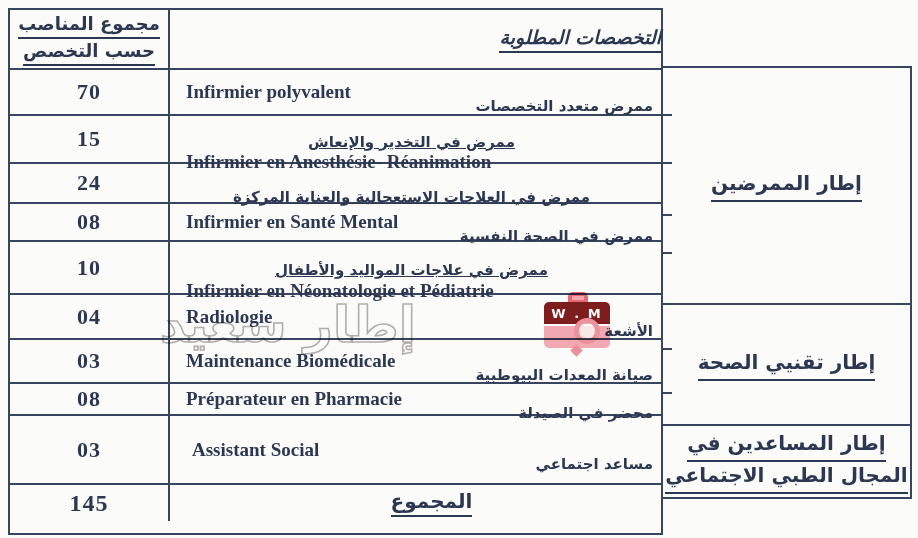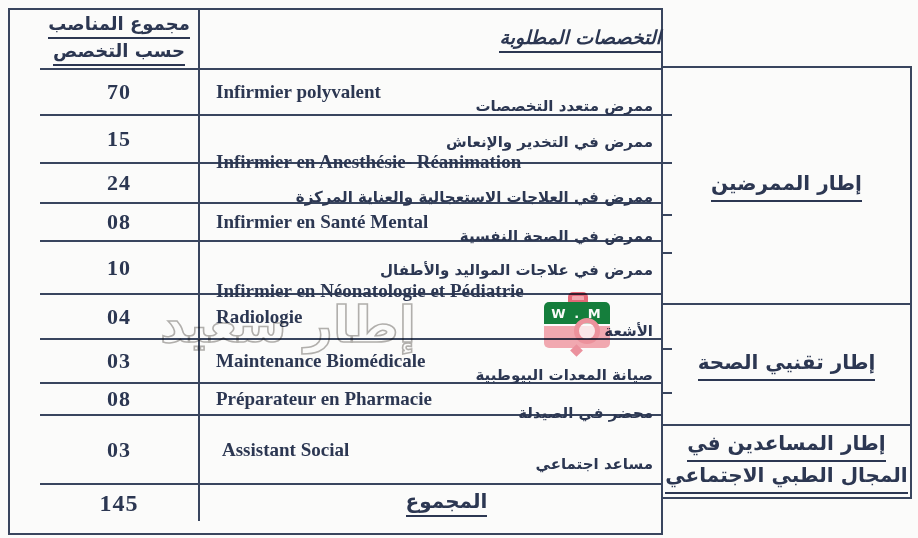--- a/index.html
+++ b/index.html
@@ -3,34 +3,34 @@
 <meta charset="utf-8">
 <style>
   * { margin:0; padding:0; box-sizing:border-box; }
   body { width:918px; height:538px; background:#fbfbfa; position:relative;
          font-family:"Liberation Serif", serif; color:#2c3752; overflow:hidden; }
 
   .page { position:absolute; inset:0; }
 
   
   .main-table { position:absolute; left:8px; top:8px; width:655px; height:527px;
-                border:2px solid #39455e; display:flex; flex-direction:column;padding-left:30px; }
+                border:2px solid #39455e; display:flex; flex-direction:column; }
   .trow { display:flex; border-bottom:2px solid #39455e; }
   .trow:last-child { border-bottom:none; }
   .num-cell { width:160px; border-right:2px solid #39455e; display:flex;
               align-items:center; justify-content:center;
               font-weight:bold; font-size:22px; letter-spacing:1px; }
   .spec-cell { flex:1; position:relative; }
 
   .spec-single { display:flex; align-items:center; justify-content:space-between; }
   .fr { font-weight:bold; font-size:19px; padding-left:16px; white-space:nowrap; }
   .ar { font-family:"DejaVu Sans", sans-serif; font-weight:bold; font-size:15px;
         padding-right:8px; direction:rtl; white-space:nowrap;margin-top:28px; }
   .spec-double { display:flex; flex-direction:column; justify-content:center; }
-  .spec-double .ar { text-align:right; line-height:1.25; }
+  .spec-double .ar { text-align:center; line-height:1.25;text-decoration:underline; }
   .spec-double .fr { line-height:1.15; }
 
   
   .hdr-num { width:160px; border-right:2px solid #39455e; display:flex;
              flex-direction:column; align-items:center; justify-content:center;
              font-family:"DejaVu Sans", sans-serif; font-weight:bold; font-size:18px;
              direction:rtl; }
   .hdr-num span { border-bottom:2px solid #2c3752; padding-bottom:1px; line-height:1.35; }
   .hdr-spec { flex:1; display:flex; align-items:center; justify-content:flex-end;font-style:italic; }
   .hdr-spec span { font-family:"DejaVu Sans", sans-serif; font-weight:bold; font-size:19px;
@@ -58,21 +58,21 @@
   .watermark { position:absolute; left:0; top:0; width:918px; height:538px;
                pointer-events:none; mix-blend-mode:multiply; }
   .wm-text { position:absolute; left:160px; top:294px; width:388px; height:64px;
              direction:rtl; text-align:left; font-family:"DejaVu Sans", sans-serif;
              font-weight:bold; font-size:50px; line-height:62px; color:transparent;
              -webkit-text-stroke:1.6px #b4b2b0; letter-spacing:2px; white-space:nowrap; }
   .wm-logo { position:absolute; left:544px; top:292px; width:68px; height:64px; }
   .wm-handle { position:absolute; left:24px; top:0; width:20px; height:12px;
                border:4px solid #e96a79; border-radius:5px 5px 0 0; background:#f5a9b2; }
   .wm-body-top { position:absolute; left:0; top:10px; width:66px; height:22px;
-                 background:#15803d; border-radius:5px 5px 0 0;
+                 background:#7f1d1d; border-radius:5px 5px 0 0;
                  display:flex; align-items:center; justify-content:center;
                  color:#ffffff; font-family:"DejaVu Sans", sans-serif; font-weight:bold;
                  font-size:13px; letter-spacing:2px; }
   .wm-body-bottom { position:absolute; left:0; top:34px; width:66px; height:22px;
                     background:#f5abb4; border-radius:0 0 5px 5px; }
   .wm-glass { position:absolute; left:30px; top:26px; width:26px; height:26px;
               border:5px solid #f0949f; border-radius:50%; background:rgba(255,255,255,.75); }
   .wm-glass-handle { position:absolute; left:28px; top:54px; width:9px; height:9px;
                      background:#ef93a0; transform:rotate(45deg); }
 </style>

